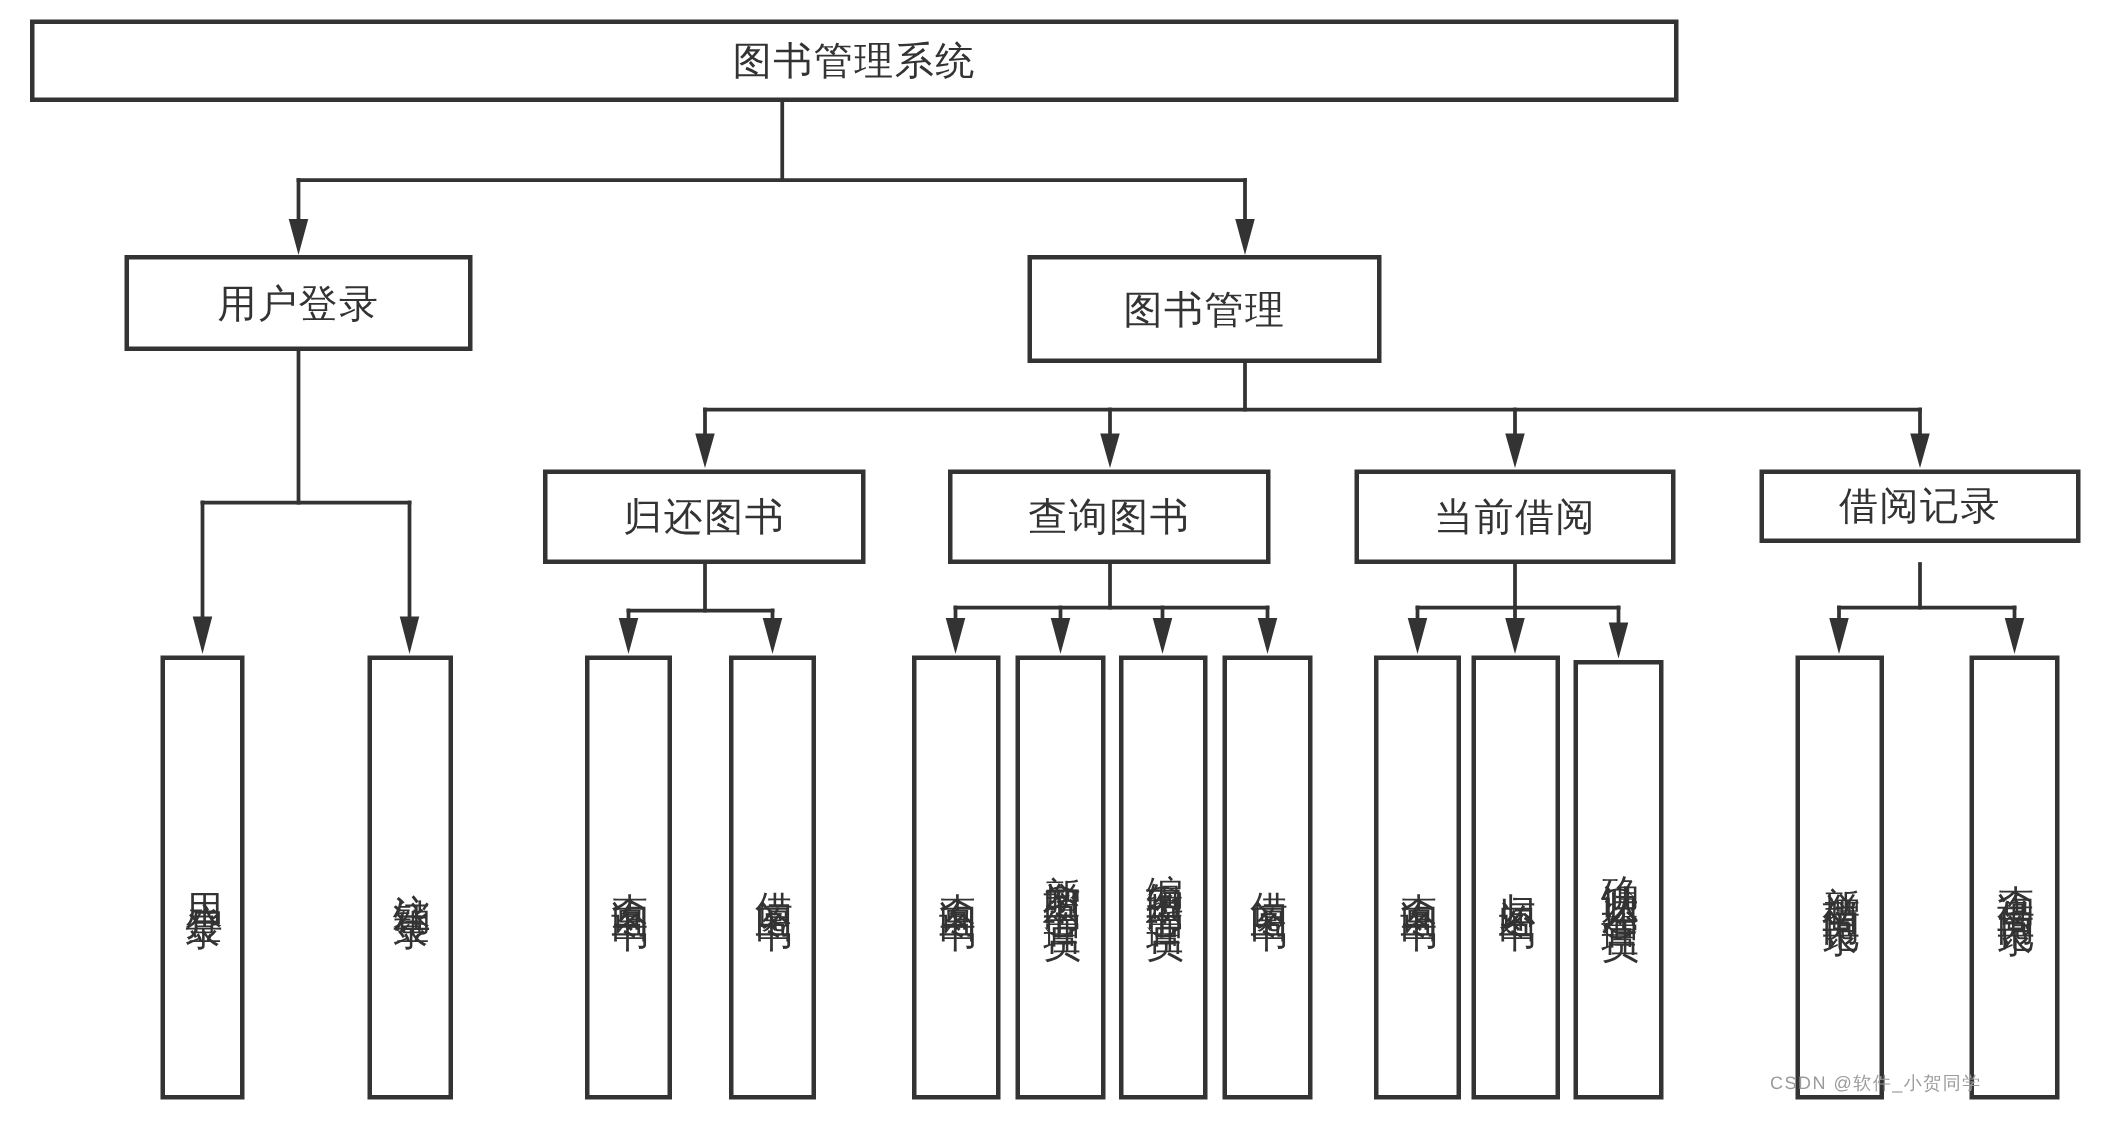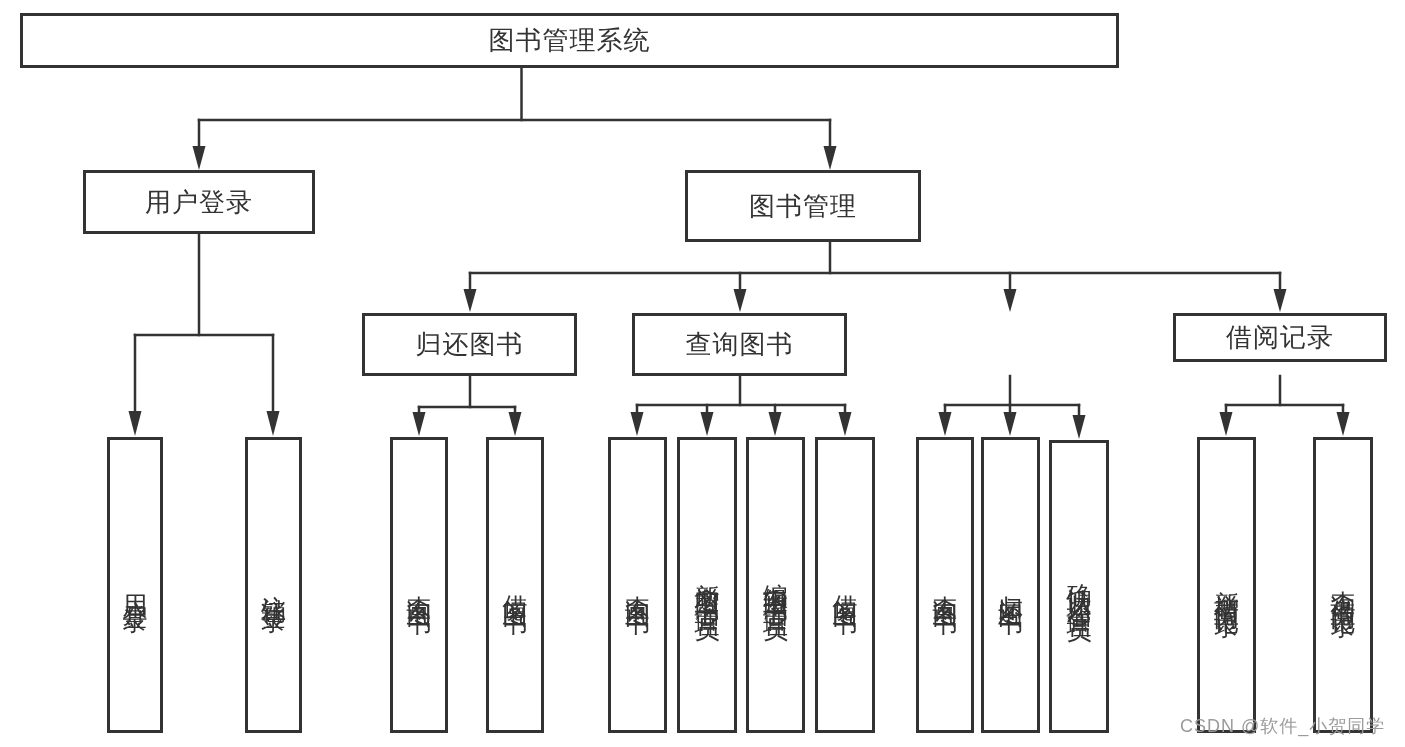--- a/index.html
+++ b/index.html
@@ -23,21 +23,21 @@
   .h{font-size:26px;letter-spacing:1px;white-space:nowrap;}
   .v{font-size:25px;}
   .v .label{
     writing-mode:vertical-lr;
     text-orientation:mixed;
     letter-spacing:5px;
     line-height:1;
   }
   .watermark{
     position:absolute;left:1180px;top:714px;
-    font-size:18px;letter-spacing:1px;white-space:nowrap;
+    font-size:12px;letter-spacing:1px;white-space:nowrap;
     color:var(--wm);z-index:5;
   }
 </style>
 </head>
 <body>
 
 <div class="canvas">
 
   <svg class="wires" width="1405" height="747" viewBox="0 0 1405 747" aria-hidden="true">
 
@@ -111,20 +111,23 @@
   <div class="box h" style="left:685px;top:170px;width:236px;height:72px">
     <span class="label">图书管理</span>
   </div>
 
   <div class="box h" style="left:362px;top:313px;width:215px;height:63px">
     <span class="label">归还图书</span>
   </div>
   <div class="box h" style="left:632px;top:313px;width:215px;height:63px">
     <span class="label">查询图书</span>
   </div>
+  <div class="box h" style="left:903px;top:313px;width:214px;height:63px">
+    <span class="label">当前借阅</span>
+  </div>
   <div class="box h" style="left:1173px;top:313px;width:214px;height:49px">
     <span class="label">借阅记录</span>
   </div>
 
   <div class="box v" style="left:107px;top:437px;width:56px;height:296px">
     <span class="label">用户登录</span>
   </div>
   <div class="box v" style="left:245px;top:437px;width:57px;height:296px">
     <span class="label">注销登录</span>
   </div>

